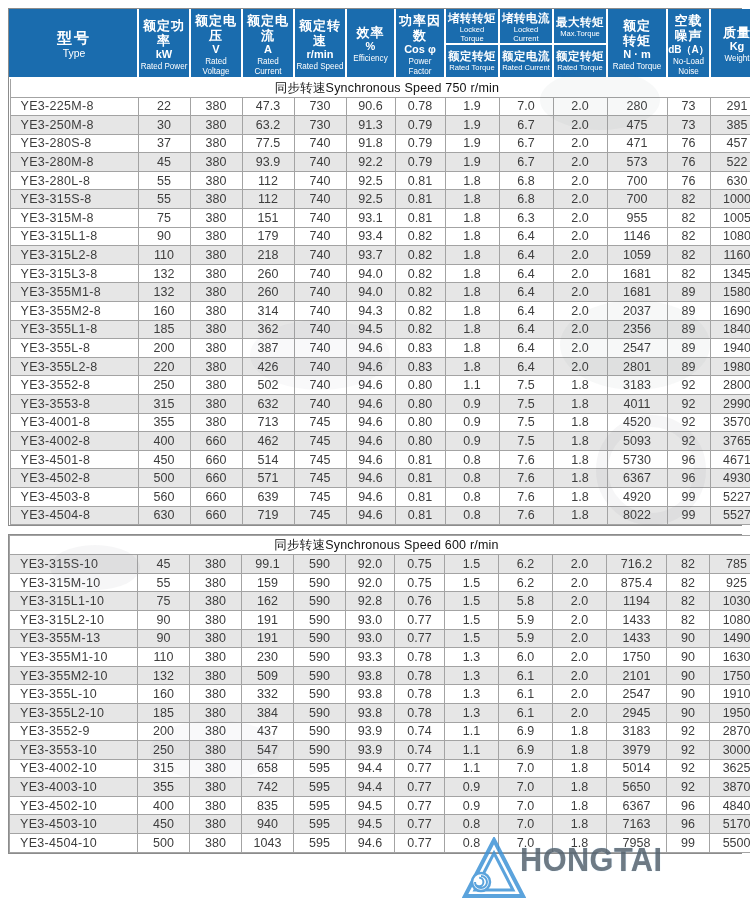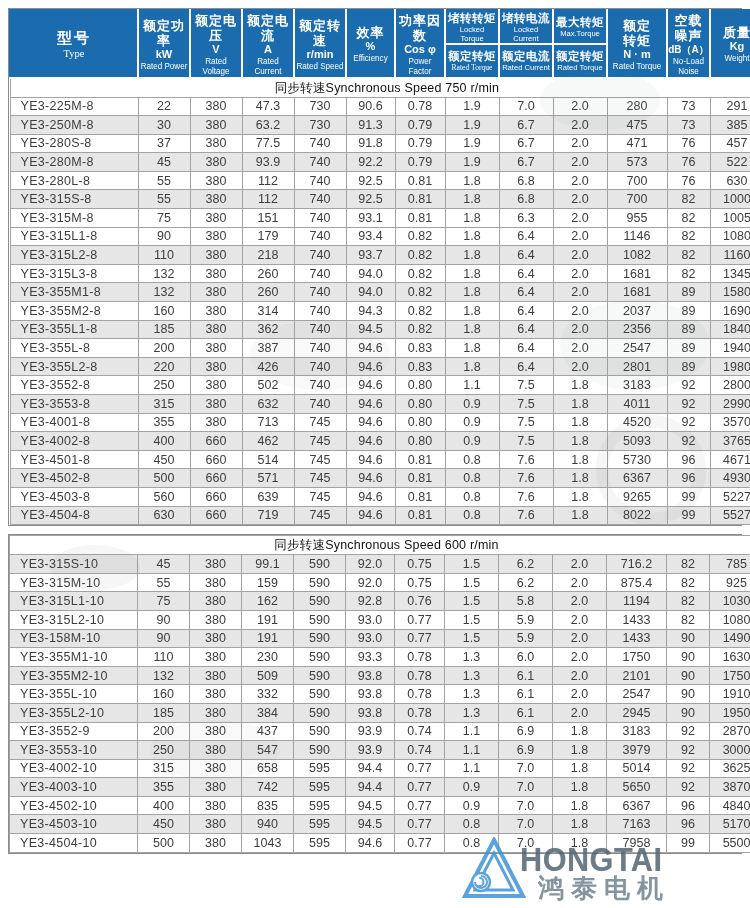--- a/index.html
+++ b/index.html
@@ -23,21 +23,21 @@
   thead th {
     background:#1a6cae;
     color:#fff;
     border:2px solid #ffffff;
     font-weight:bold;
     text-align:center;
     vertical-align:middle;
     padding:1px 0;
   }
   thead tr:first-child th { border-top-color:#1a6cae; }
-  thead th:first-child   { border-left-color:#1a6cae;font-family:Liberation Serif, serif; }
+  thead th:first-child   { border-left-color:#1a6cae; }
   thead th:last-child    { border-right-color:#1a6cae; }
   th .zh  { font-size:13px; letter-spacing:1px; line-height:15px; }
   th .zh-big { font-size:15px; letter-spacing:2px; line-height:18px; }
   th .unit{ font-size:11px; font-weight:bold; line-height:13px; }
   th .en  { font-size:8.5px; font-weight:normal; line-height:10px; transform:scaleX(0.95); }
   th .en-big { font-size:11px; font-weight:normal; line-height:13px; }
   th.split { height:34px; padding:0; }
   th.split .zh { font-size:11.5px; line-height:13px; letter-spacing:0.5px; }
   th.split .en { font-size:8px; line-height:9px; }
 
@@ -320,21 +320,21 @@
             <td class="model">YE3-315L2-8</td>
             <td>110</td>
             <td>380</td>
             <td>218</td>
             <td>740</td>
             <td>93.7</td>
             <td>0.82</td>
             <td>1.8</td>
             <td>6.4</td>
             <td>2.0</td>
-            <td>1082</td>
+            <td>1059</td>
             <td>82</td>
             <td>1160</td>
           </tr>
           <tr>
             <td class="model">YE3-315L3-8</td>
             <td>132</td>
             <td>380</td>
             <td>260</td>
             <td>740</td>
             <td>94.0</td>
@@ -515,21 +515,21 @@
             <td class="model">YE3-4503-8</td>
             <td>560</td>
             <td>660</td>
             <td>639</td>
             <td>745</td>
             <td>94.6</td>
             <td>0.81</td>
             <td>0.8</td>
             <td>7.6</td>
             <td>1.8</td>
-            <td>9265</td>
+            <td>4920</td>
             <td>99</td>
             <td>5227</td>
           </tr>
           <tr class="shade">
             <td class="model">YE3-4504-8</td>
             <td>630</td>
             <td>660</td>
             <td>719</td>
             <td>745</td>
             <td>94.6</td>
@@ -620,21 +620,21 @@
             <td>93.0</td>
             <td>0.77</td>
             <td>1.5</td>
             <td>5.9</td>
             <td>2.0</td>
             <td>1433</td>
             <td>82</td>
             <td>1080</td>
           </tr>
           <tr class="shade">
-            <td class="model">YE3-158M-10</td>
+            <td class="model">YE3-355M-13</td>
             <td>90</td>
             <td>380</td>
             <td>191</td>
             <td>590</td>
             <td>93.0</td>
             <td>0.77</td>
             <td>1.5</td>
             <td>5.9</td>
             <td>2.0</td>
             <td>1433</td>
@@ -813,14 +813,13 @@
 </div>
 
 <div class="watermark">
   <svg class="tri" width="64" height="64" viewBox="0 0 64 64">
     <polygon points="32,3 61,59 3,59" fill="none" stroke="#3f93d6" stroke-width="4"></polygon>
     <polygon points="32,16 51,53 13,53" fill="none" stroke="#3f93d6" stroke-width="3"></polygon>
     <circle cx="19" cy="45" r="9" fill="#ffffff" stroke="#3f93d6" stroke-width="2.5"></circle>
     <path d="M19 39 a6 6 0 1 1 -6 6 a4.2 4.2 0 1 0 4.2 -4.2" fill="none" stroke="#3f93d6" stroke-width="2"></path>
   </svg>
   <div class="brand">HONGTAI</div>
-  <div class="brand-zh">鸿泰电机</div>
 </div>
 
 </body></html>

